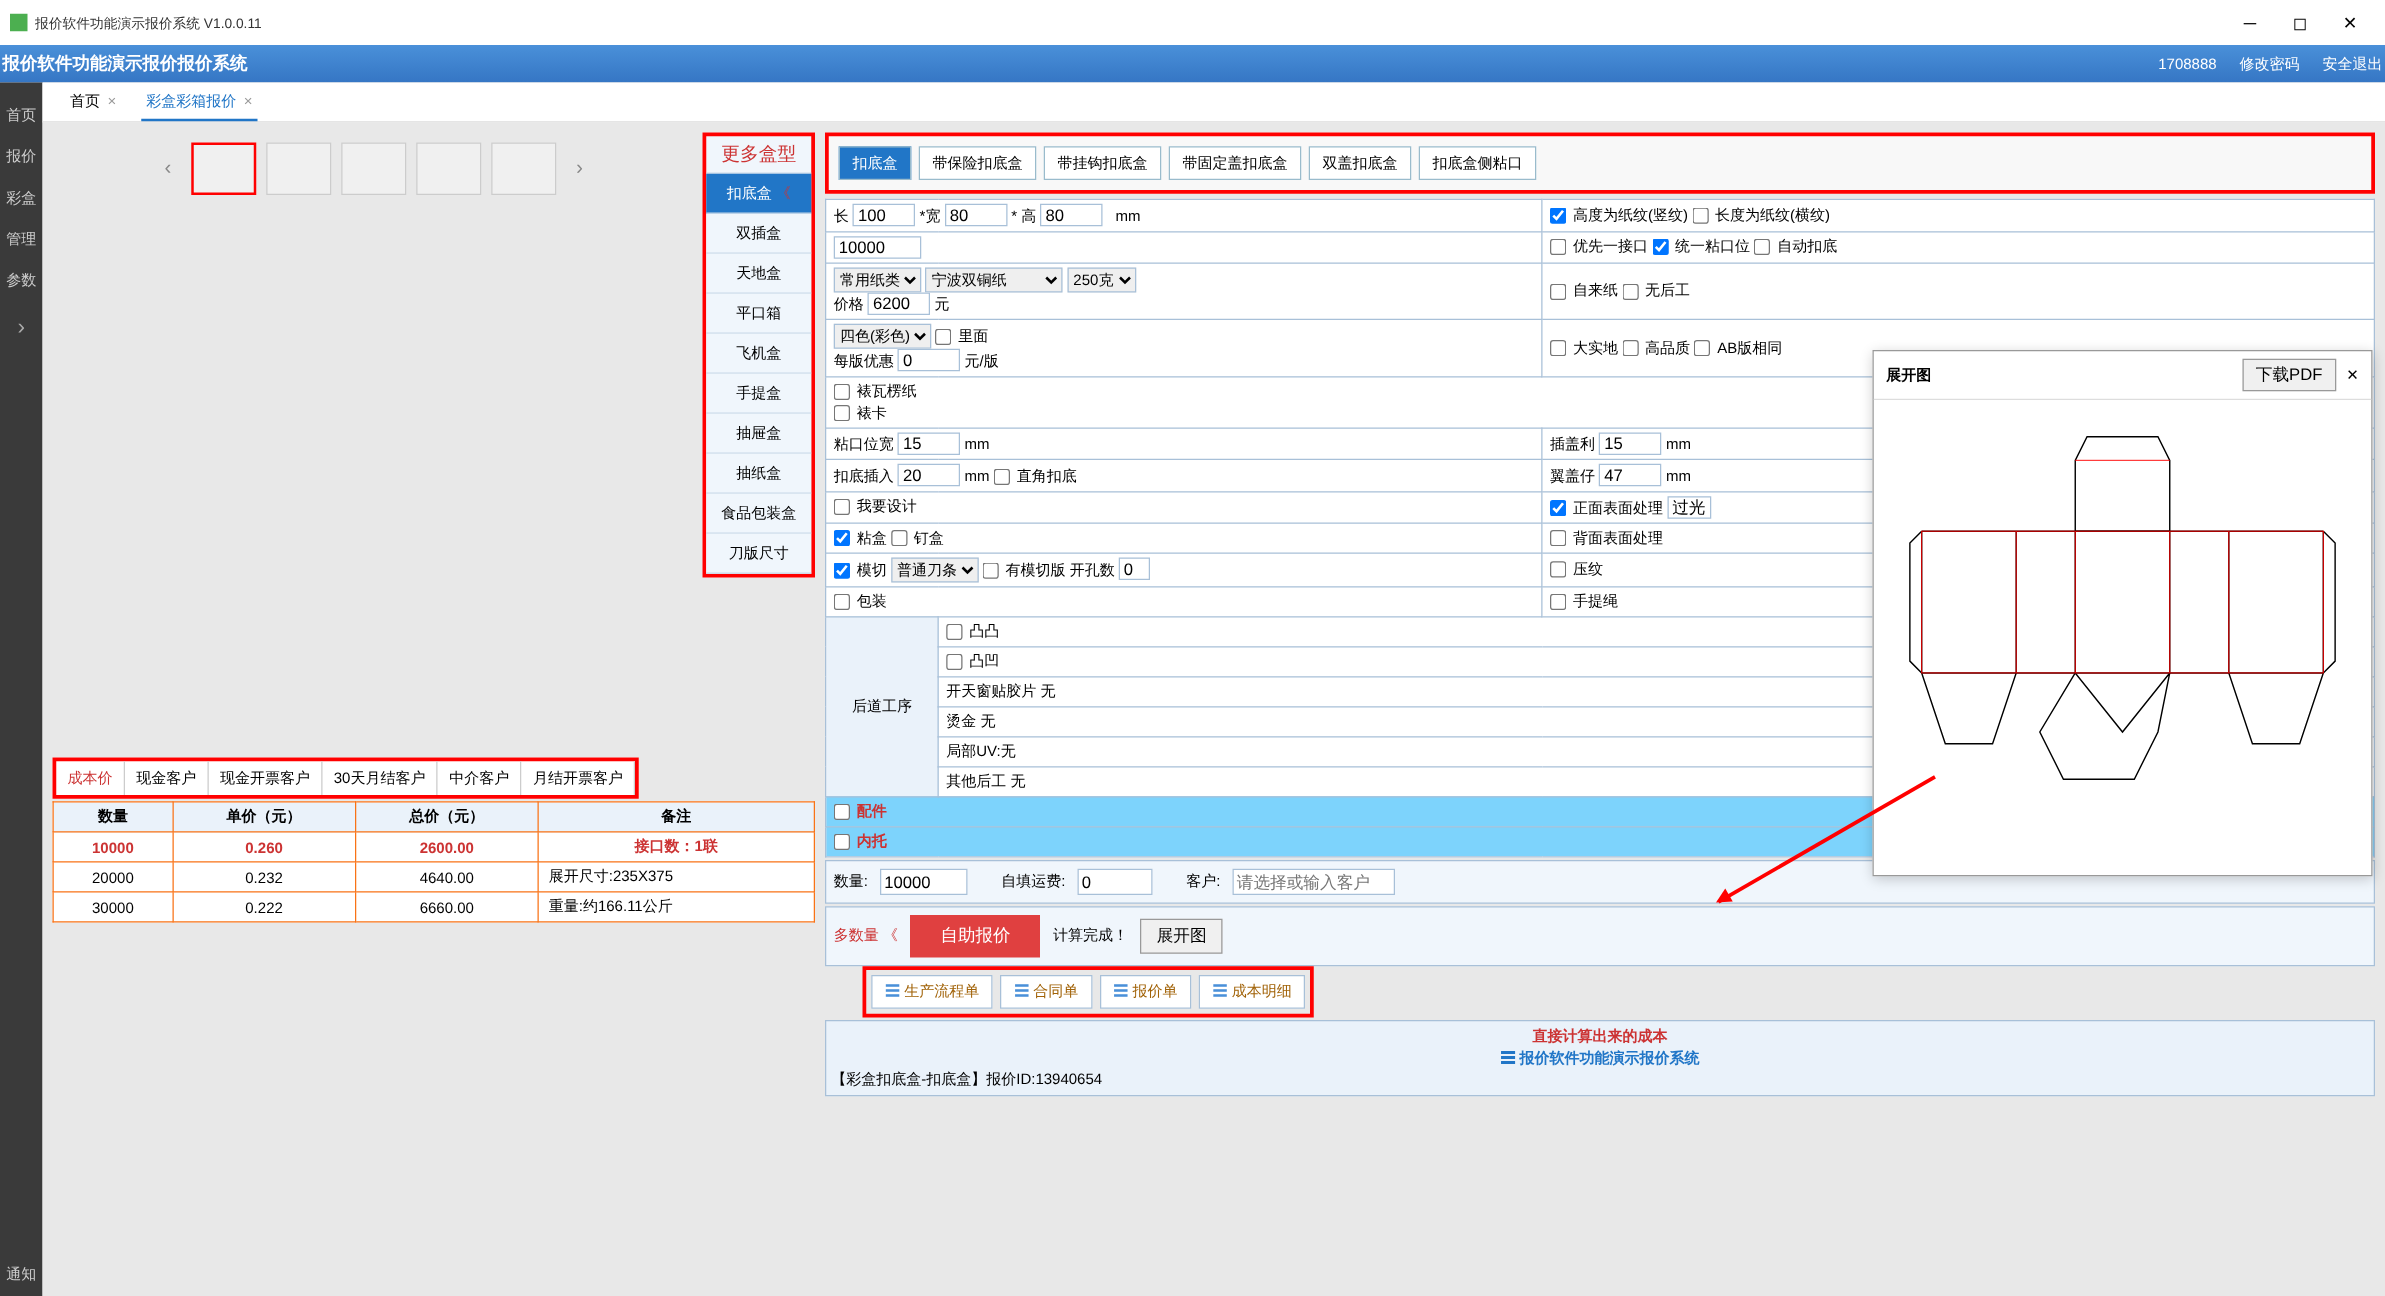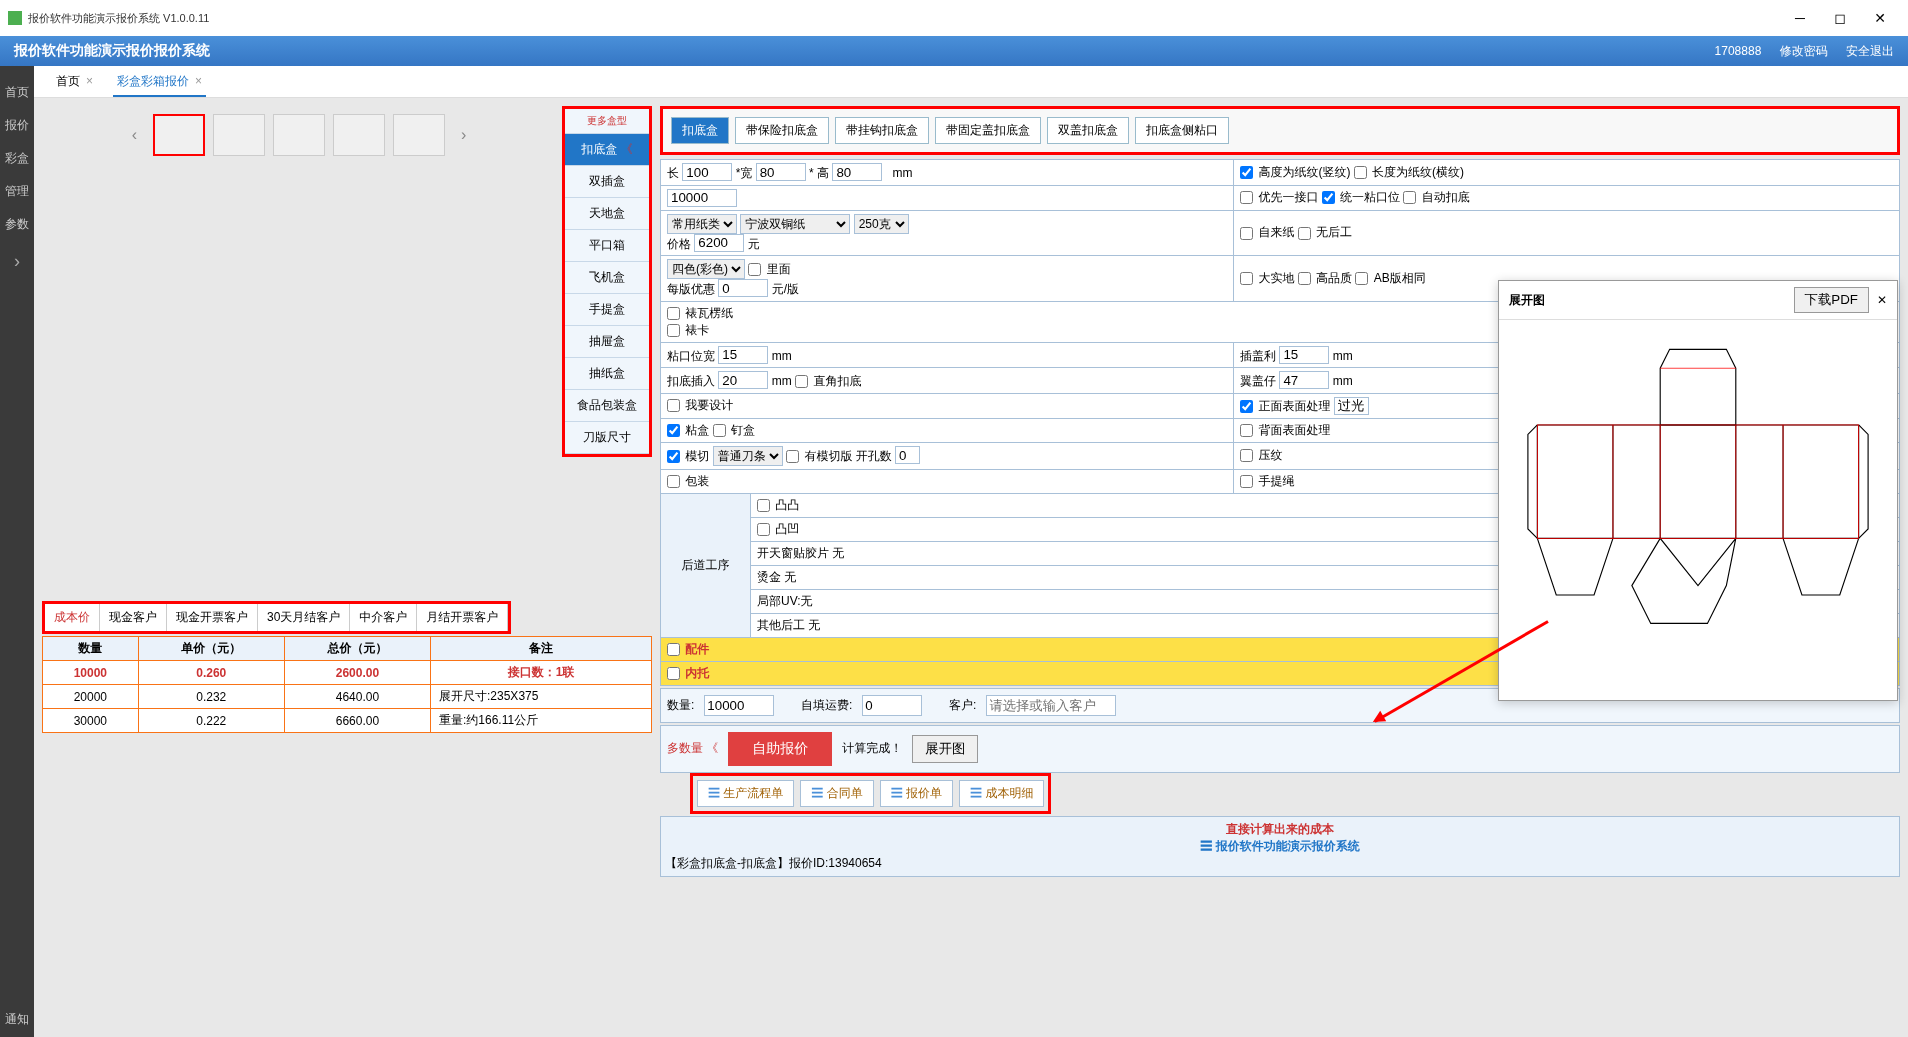--- a/index.html
+++ b/index.html
@@ -1,21 +1,21 @@
 <!DOCTYPE html>
 <html><head>
 <meta charset="utf-8">
 <style>
 * { margin: 0; padding: 0; box-sizing: border-box; font-family: "Microsoft YaHei", Arial, sans-serif; }
 body { background: #e8e8e8; font-size: 12px; overflow: hidden; }
 .titlebar { height: 36px; background: #fff; display: flex; align-items: center; padding: 0 8px; }
 .titlebar .app-icon { width: 14px; height: 14px; background: #4caf50; margin-right: 6px; }
 .titlebar .title { color: #333; font-size: 11px; flex: 1; }
 .titlebar .win-btn { width: 40px; height: 22px; display: flex; align-items: center; justify-content: center; font-size: 14px; }
-.header { height: 30px; background: linear-gradient(#4a90d9, #3576c4); color: #fff; display: flex; align-items: center; padding: 0 14px; }
+.header { height: 30px; background: linear-gradient(#4a90d9, #3576c4); color: #fff; display: flex; align-items: center; padding: 0 2px; }
 .header .brand { font-size: 14px; font-weight: bold; flex: 1; }
 .header .header-right span { margin-left: 15px; cursor: pointer; }
 .main { display: flex; height: calc(100vh - 52px); }
 .sidebar { width: 34px; background: #3a3a3a; color: #ccc; display: flex; flex-direction: column; align-items: center; padding-top: 10px; }
 .sidebar .nav-item { writing-mode: horizontal-tb; padding: 8px 0; font-size: 12px; cursor: pointer; }
 .sidebar .expand-icon { margin-top: 10px; font-size: 18px; color: #aaa; }
 .sidebar .notice { margin-top: auto; margin-bottom: 15px; }
 .content { flex: 1; background: #e8e8e8; display: flex; flex-direction: column; overflow: hidden; }
 .tabs { height: 32px; background: #fff; display: flex; align-items: center; border-bottom: 1px solid #ddd; padding-left: 10px; }
 .tab { padding: 6px 12px; cursor: pointer; position: relative; }
@@ -26,36 +26,36 @@
 .left-pane { width: 610px; display: flex; flex-direction: column; }
 .preview-box { height: 360px; background: #fff; border: 1px solid #ccc; position: relative; margin-left: 260px; }
 .preview-title { position: absolute; top: 25px; left: 20px; font-size: 22px; color: #555; }
 .preview-photo { position: absolute; top: 60px; left: 40px; right: 40px; bottom: 60px; background: linear-gradient(135deg, #d0d0d0 0%, #b8b8b8 30%, #808080 50%, #c8b89a 70%, #d0d0d0 100%); clip-path: polygon(25% 5%, 75% 25%, 90% 70%, 60% 95%, 15% 75%, 10% 30%); }
 .anno { position: absolute; font-size: 14px; }
 .thumbs { display: flex; align-items: center; justify-content: center; gap: 8px; margin-top: 8px; margin-left: 260px; }
 .thumb-nav { padding: 8px; cursor: pointer; font-size: 16px; color: #888; }
 .thumb { width: 52px; height: 42px; border: 1px solid #ccc; background: #f0f0f0; cursor: pointer; }
 .thumb.active { border: 2px solid #f00; }
 .box-type-list { width: 90px; border: 3px solid #f00; background: #f0f6fc; display: flex; flex-direction: column; }
-.box-type-more { text-align: center; padding: 5px; color: #c33; font-size: 10px; border-bottom: 1px solid #c8d8e8; }
+.box-type-more { text-align: center; padding: 5px; color: #c33; font-size: 15px; border-bottom: 1px solid #c8d8e8; }
 .box-type-item { padding: 7px 4px; text-align: center; border-bottom: 1px solid #c8d8e8; cursor: pointer; background: #f0f6fc; font-size: 12px; }
 .box-type-item.active { background: #2176c7; color: #fff; }
 .box-type-item.active::after { content: ' 《'; color: #c33; }
 .right-pane { flex: 1; min-width: 0; }
 .subtype-row { border: 3px solid #f00; padding: 8px; background: #f8f8f8; margin-bottom: 4px; display: flex; gap: 6px; }
 .subtype-btn { padding: 4px 10px; border: 1px solid #9bc; cursor: pointer; background: #fff; }
 .subtype-btn.active { background: #2176c7; color: #fff; }
 .form-table { width: 100%; border-collapse: collapse; background: #fff; }
 .form-table td { border: 1px solid #a8c0d8; padding: 3px 6px; height: 24px; vertical-align: middle; }
 .form-table .label-cell { background: #eaf2fa; width: 90px; text-align: center; }
 .form-table input[type=text] { width: 50px; border: 1px solid #a8c0d8; padding: 1px 3px; height: 18px; }
 .form-table input[type=text].wide { width: 70px; }
 .form-table select { border: 1px solid #a8c0d8; height: 20px; font-size: 12px; }
 .form-table input[type=checkbox] { vertical-align: middle; margin-right: 2px; }
-.sec-row td { background: #fde047; color: #c33; font-weight: bold; }
+.sec-row td { background: #7dd3fc; color: #c33; font-weight: bold; }
 .bottom-row { display: flex; align-items: center; gap: 10px; padding: 6px; background: #f0f6fc; border: 1px solid #a8c0d8; margin-top: 2px; }
 .quote-btn { padding: 8px 24px; background: #e04040; color: #fff; border: none; cursor: pointer; font-size: 14px; }
 .expand-btn { padding: 4px 12px; border: 1px solid #999; background: #f0f0f0; cursor: pointer; }
 .customer-tabs { border: 3px solid #f00; display: inline-flex; background: #fff; margin-top: 4px; }
 .cust-tab { padding: 5px 9px; border-right: 1px solid #ccc; cursor: pointer; }
 .cust-tab.active { color: #c33; }
 .doc-buttons { border: 3px solid #f00; display: inline-flex; gap: 6px; padding: 4px; margin-left: 30px; }
 .doc-btn { padding: 4px 10px; border: 1px solid #a8c0d8; background: #fff; cursor: pointer; color: #a16207; }
 .doc-btn::before { content: '☰ '; color: #4a90d9; }
 .result-table { width: 100%; border-collapse: collapse; background: #fff; margin-top: 2px; }

